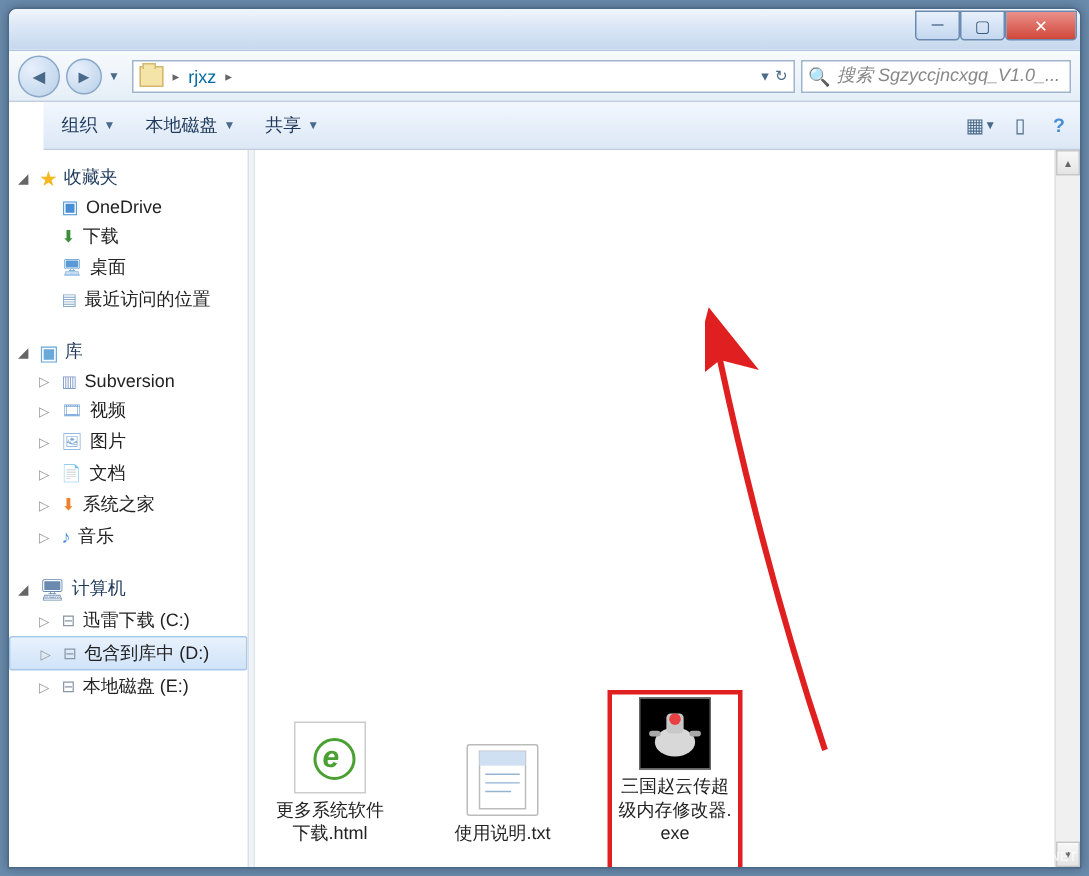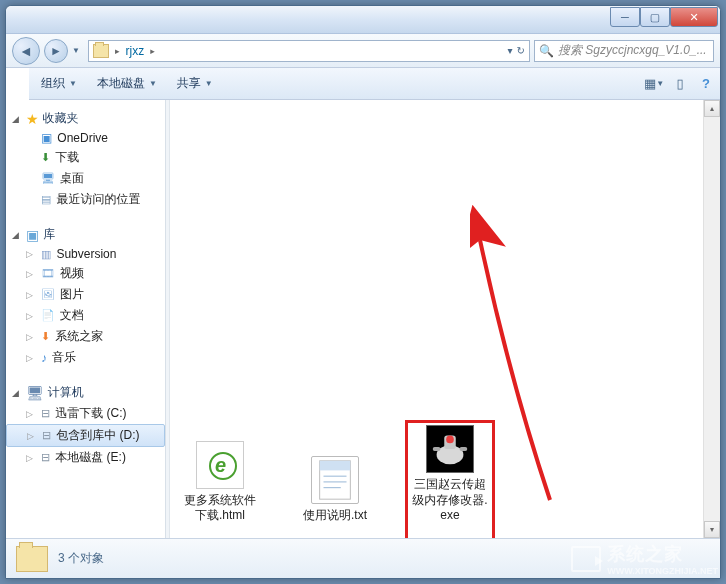--- a/index.html
+++ b/index.html
@@ -262,24 +262,20 @@
       </svg>
     </div>
 
     <div class="scrollbar-v" style="display:flex;flex-direction:column;">
       <div class="s-btn">▴</div>
       <div class="s-thumb-area"></div>
       <div class="s-btn">▾</div>
     </div>
   </div>
 
-  <div class="statusbar">
-    <div class="sb-icon"></div>
-    <span>3 个对象</span>
-  </div>
 </div>
 
 <div class="watermark">
   <div class="wlogo"></div>
   <div>
     <div style="font-size:18px;">系统之家</div>
     <div style="font-size:9px; letter-spacing:0;">WWW.XITONGZHIJIA.NET</div>
   </div>
 </div>
 

